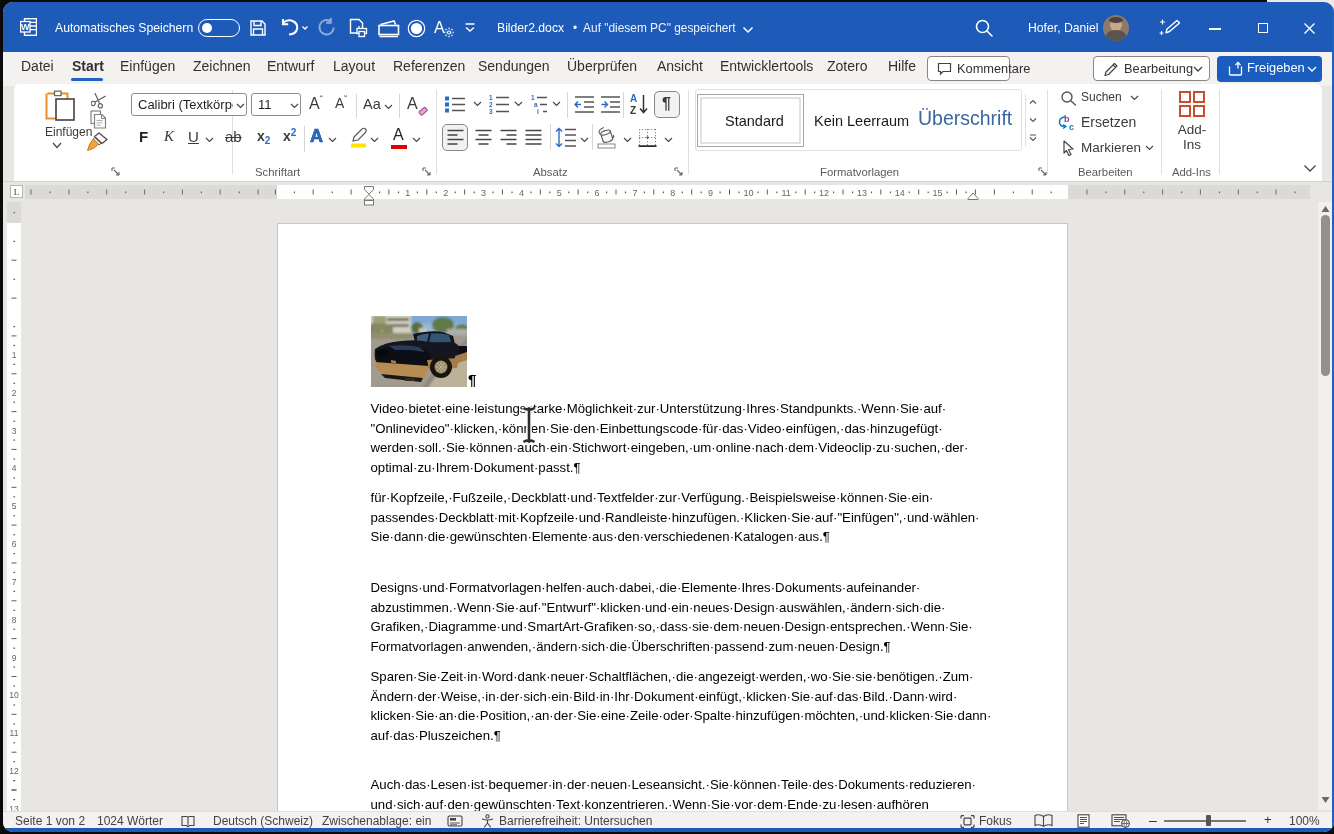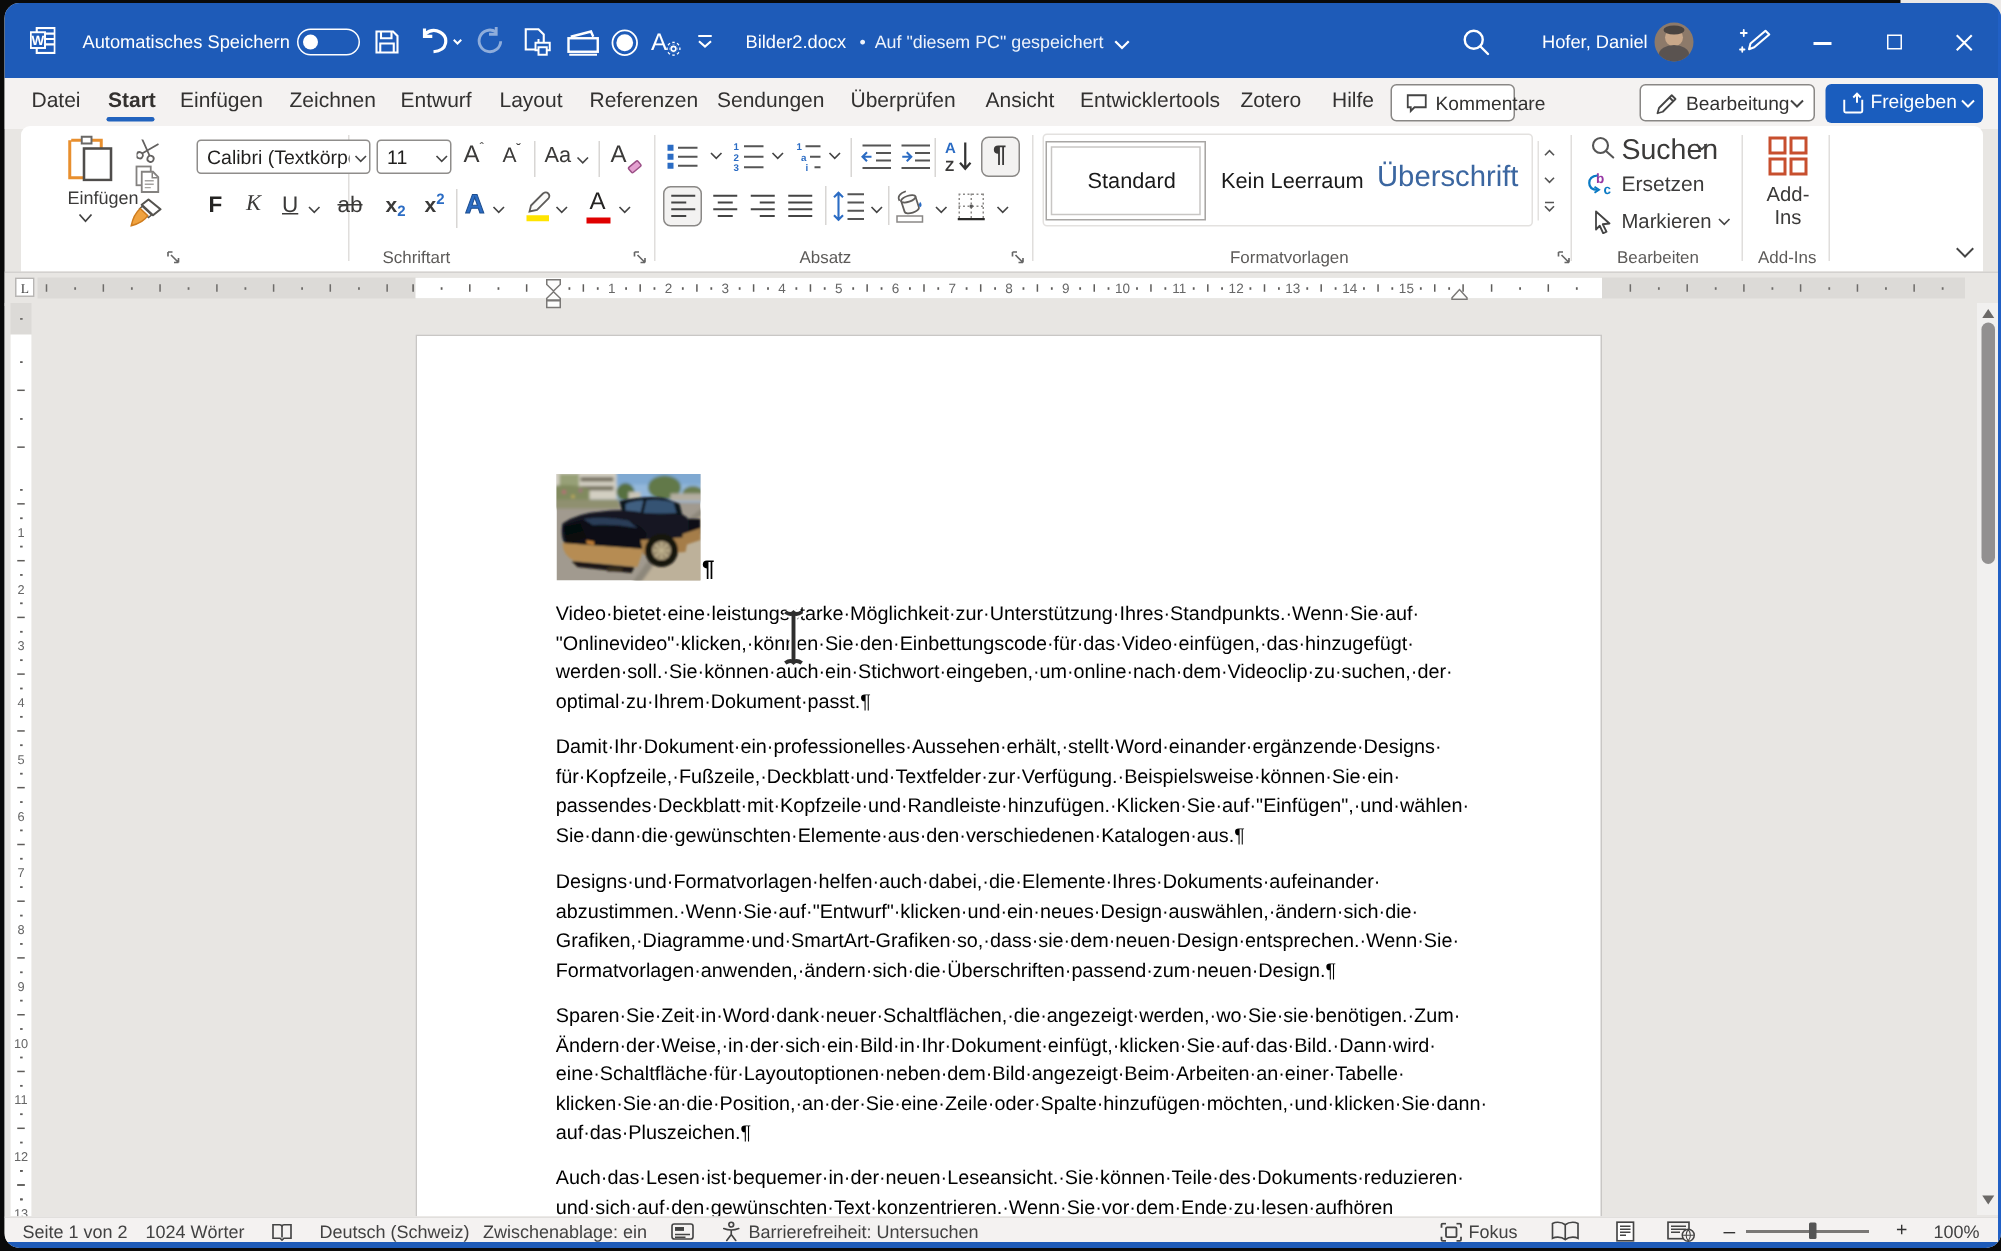--- a/index.html
+++ b/index.html
@@ -417,21 +417,21 @@
     <div class="glabel" style="left:806px;">Formatvorlagen</div>
     <svg class="glauncher" style="left:1024px;" viewBox="0 0 10 10">
         <path d="M1 1 v3 M1 1 h3 M3 3 L8 8 M8 8 v-3 M8 8 h-3" stroke="#666" stroke-width="1.1" fill="none"></path>
       </svg>
     <div class="gsep" style="left:1033px"></div>
 
     <svg style="position:absolute;left:1046px;top:6px" width="17" height="16" viewBox="0 0 17 16">
       <circle cx="7" cy="7" r="5" fill="none" stroke="#555" stroke-width="1.4"></circle>
       <path d="M11 11 L15.5 15" stroke="#555" stroke-width="1.4" stroke-linecap="round"></path>
     </svg>
-    <div class="ric" style="left:1067px;top:6px;font-size:19px;">Suchen</div>
+    <div class="ric" style="left:1067px;top:6px;font-size:12px;">Suchen</div>
     <svg style="position:absolute;left:1116px;top:11px" width="9" height="6" viewBox="0 0 9 6">
         <path d="M1 1 L4.5 4.5 L8 1" fill="none" stroke="#444" stroke-width="1.1"></path>
       </svg>
     <svg style="position:absolute;left:1044px;top:30px" width="19" height="18" viewBox="0 0 19 18">
       <text x="6" y="8" font-size="9" font-weight="bold" fill="#9637a4" font-family="Liberation Sans">b</text>
       <text x="11" y="15.5" font-size="9" font-weight="bold" fill="#0b7ac4" font-family="Liberation Sans">c</text>
       <path d="M7 3 Q1.5 3.5 1.5 8 Q1.5 12.5 7 12.5" fill="none" stroke="#0b7ac4" stroke-width="1.5"></path>
       <path d="M5 10.5 L8 12.5 L5 14.5" fill="none" stroke="#0b7ac4" stroke-width="1.3"></path>
     </svg>
     <div class="ric" style="left:1067px;top:30px;font-size:14px;">Ersetzen</div>
@@ -698,35 +698,33 @@
           </g>
         </svg>
         <div class="pline" style="top:147px;left:190px;font-size:15px;font-weight:600;">¶</div>
         <div class="para" style="top:175px;">
           <div>Video·bietet·eine·leistungsstarke·Möglichkeit·zur·Unterstützung·Ihres·Standpunkts.·Wenn·Sie·auf·</div>
           <div>"Onlinevideo"·klicken,·können·Sie·den·Einbettungscode·für·das·Video·einfügen,·das·hinzugefügt·</div>
           <div>werden·soll.·Sie·können·auch·ein·Stichwort·eingeben,·um·online·nach·dem·Videoclip·zu·suchen,·der·</div>
           <div>optimal·zu·Ihrem·Dokument·passt.¶</div>
         </div>
         <div class="para" style="top:264px;">
-          <div>Damit·Ihr·Dokument·ein·professionelles·Aussehen·erhält,·stellt·Word·einander·ergänzende·Designs·</div>
           <div>für·Kopfzeile,·Fußzeile,·Deckblatt·und·Textfelder·zur·Verfügung.·Beispielsweise·können·Sie·ein·</div>
           <div>passendes·Deckblatt·mit·Kopfzeile·und·Randleiste·hinzufügen.·Klicken·Sie·auf·"Einfügen",·und·wählen·</div>
           <div>Sie·dann·die·gewünschten·Elemente·aus·den·verschiedenen·Katalogen·aus.¶</div>
         </div>
         <div class="para" style="top:354px;">
           <div>Designs·und·Formatvorlagen·helfen·auch·dabei,·die·Elemente·Ihres·Dokuments·aufeinander·</div>
           <div>abzustimmen.·Wenn·Sie·auf·"Entwurf"·klicken·und·ein·neues·Design·auswählen,·ändern·sich·die·</div>
           <div>Grafiken,·Diagramme·und·SmartArt-Grafiken·so,·dass·sie·dem·neuen·Design·entsprechen.·Wenn·Sie·</div>
           <div>Formatvorlagen·anwenden,·ändern·sich·die·Überschriften·passend·zum·neuen·Design.¶</div>
         </div>
         <div class="para" style="top:443px;">
           <div>Sparen·Sie·Zeit·in·Word·dank·neuer·Schaltflächen,·die·angezeigt·werden,·wo·Sie·sie·benötigen.·Zum·</div>
           <div>Ändern·der·Weise,·in·der·sich·ein·Bild·in·Ihr·Dokument·einfügt,·klicken·Sie·auf·das·Bild.·Dann·wird·</div>
-          <div>eine·Schaltfläche·für·Layoutoptionen·neben·dem·Bild·angezeigt·Beim·Arbeiten·an·einer·Tabelle·</div>
           <div>klicken·Sie·an·die·Position,·an·der·Sie·eine·Zeile·oder·Spalte·hinzufügen·möchten,·und·klicken·Sie·dann·</div>
           <div>auf·das·Pluszeichen.¶</div>
         </div>
         <div class="para" style="top:551px;">
           <div>Auch·das·Lesen·ist·bequemer·in·der·neuen·Leseansicht.·Sie·können·Teile·des·Dokuments·reduzieren·</div>
           <div>und·sich·auf·den·gewünschten·Text·konzentrieren.·Wenn·Sie·vor·dem·Ende·zu·lesen·aufhören</div>
         </div>
         <svg id="ibeam" style="position:absolute;left:241px;top:181px" width="20" height="40" viewBox="0 0 20 40">
           <g stroke="#fff" stroke-width="5.5" fill="none">
             <path d="M4.5 3 Q8 5.5 10 3.5 Q12 5.5 15.5 3"></path>

